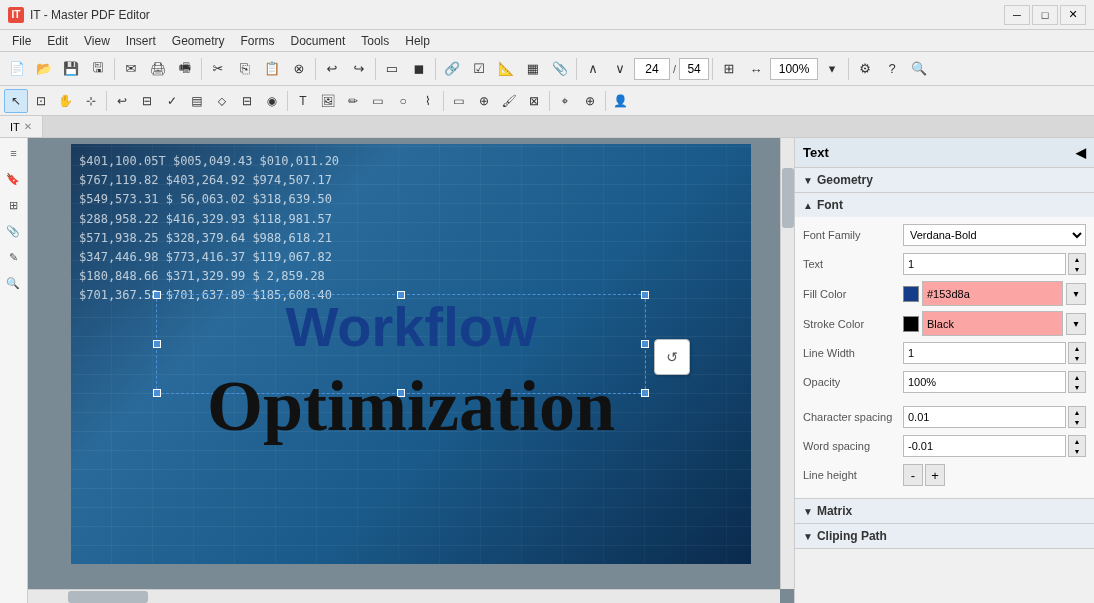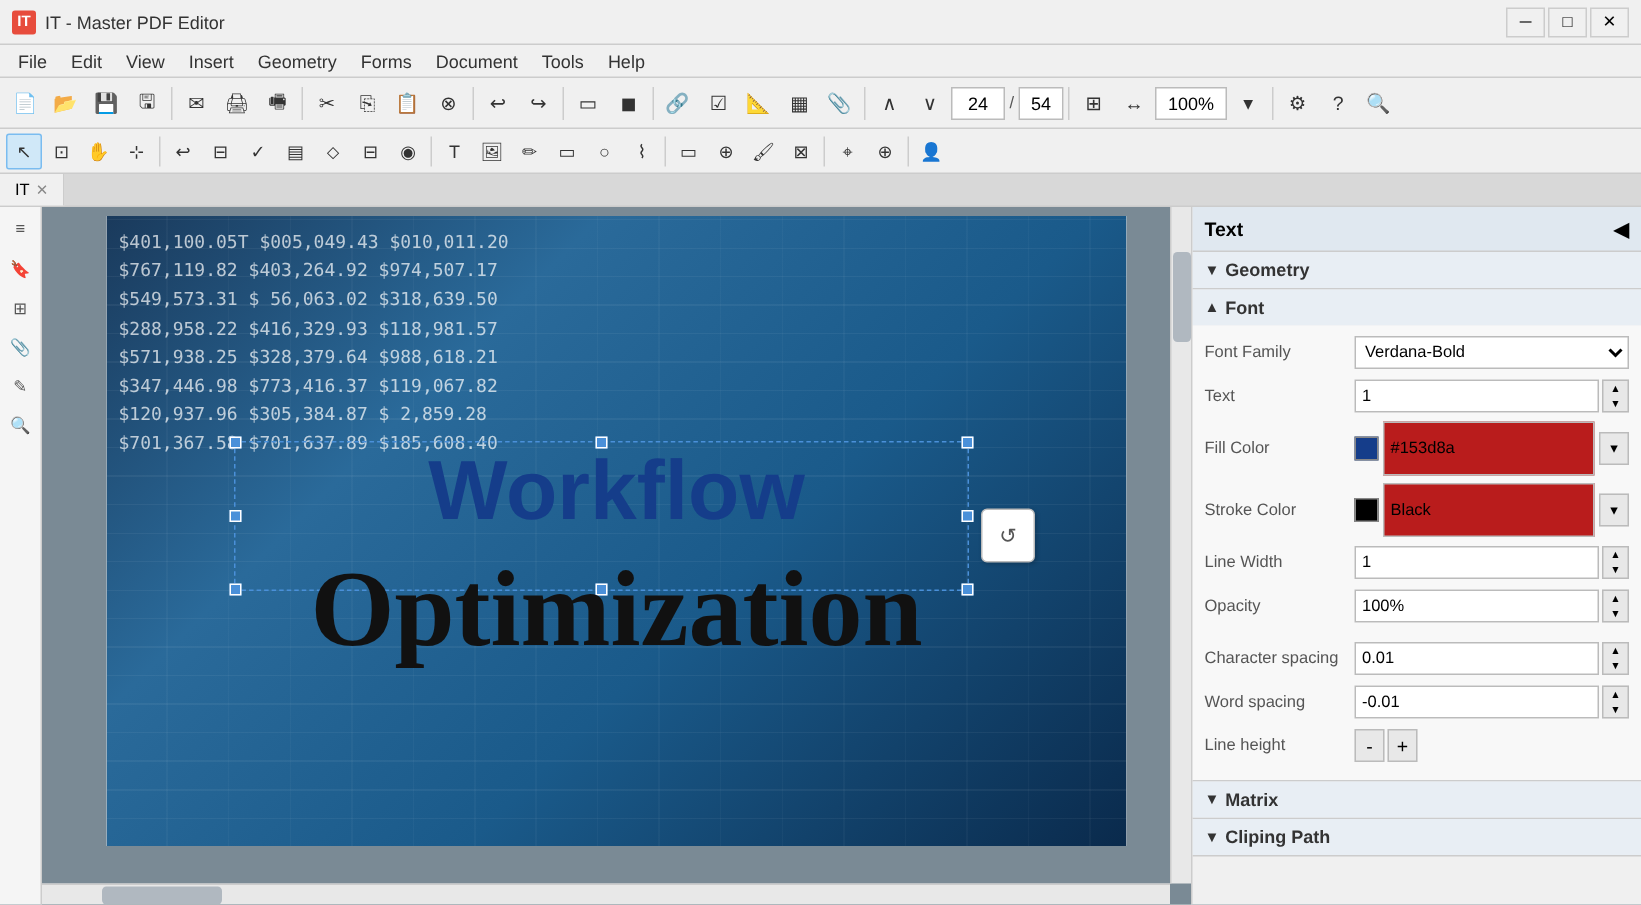--- a/index.html
+++ b/index.html
@@ -353,23 +353,23 @@
       font-size: 10px;
       cursor: pointer;
     }
     .color-swatch {
       width: 16px; height: 16px;
       border: 1px solid #888;
       flex-shrink: 0;
     }
     .color-input {
       flex: 1;
-      height: 36px;
+      height: 25px;
       border: 1px solid #bbb;
-      background: #b91c1c;
+      background: #fca5a5;
       padding: 0 4px;
       font-size: 11px;
       display: flex;
       align-items: center;
     }
     .color-row {
       display: flex;
       align-items: center;
       gap: 3px;
       flex: 1;
@@ -555,21 +555,21 @@
 
         <div class="page-bg">
 
           <div class="numbers-overlay">
             <div>$401,100.05T     $005,049.43     $010,011.20</div>
             <div>$767,119.82     $403,264.92     $974,507.17</div>
             <div>$549,573.31     $ 56,063.02     $318,639.50</div>
             <div>$288,958.22     $416,329.93     $118,981.57</div>
             <div>$571,938.25     $328,379.64     $988,618.21</div>
             <div>$347,446.98     $773,416.37     $119,067.82</div>
-            <div>$120,937.96     $305,384.87     $ 2,859.28</div>
+            <div>$180,848.66     $371,329.99     $ 2,859.28</div>
             <div>$701,367.58     $701,637.89     $185,608.40</div>
           </div>
         </div>
 
         <div class="selection-box">
 
           <div class="selection-handle" style="top:-4px;left:-4px;"></div>
           <div class="selection-handle" style="top:-4px;left:50%;transform:translateX(-50%);"></div>
           <div class="selection-handle" style="top:-4px;right:-4px;"></div>
           <div class="selection-handle" style="top:50%;left:-4px;transform:translateY(-50%);"></div>

